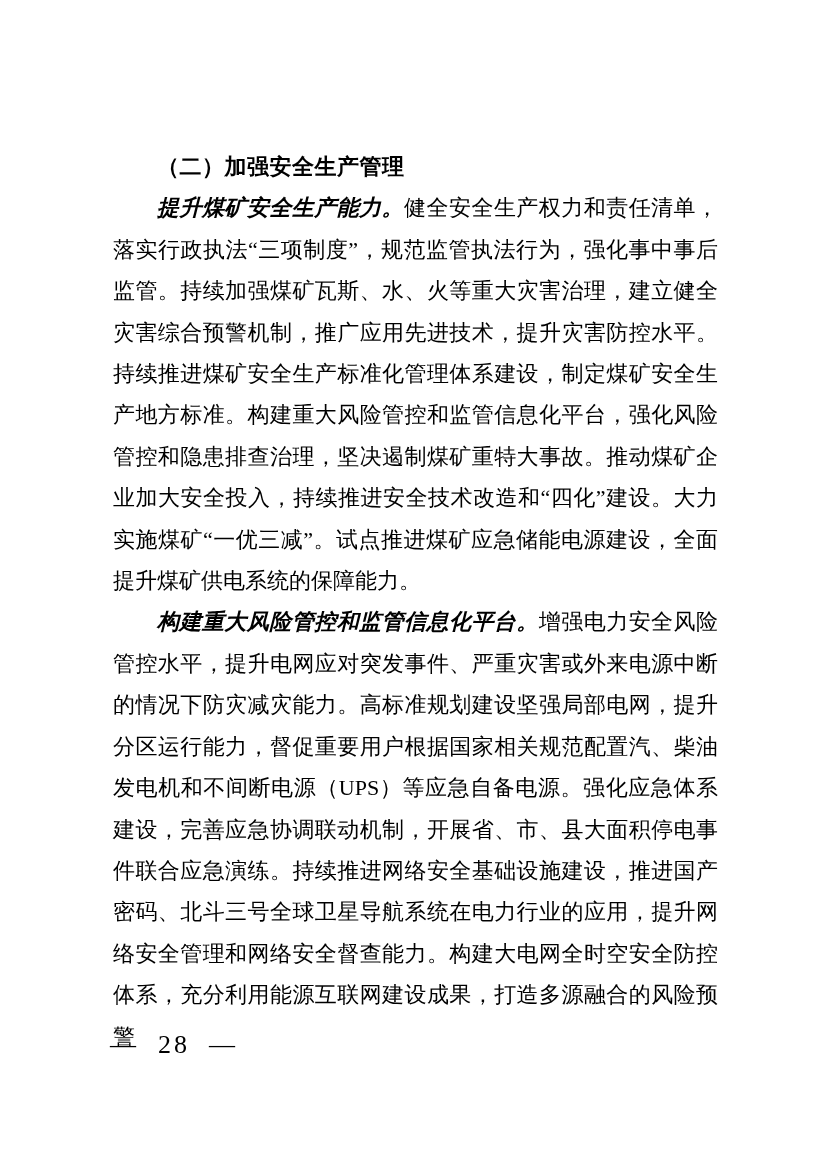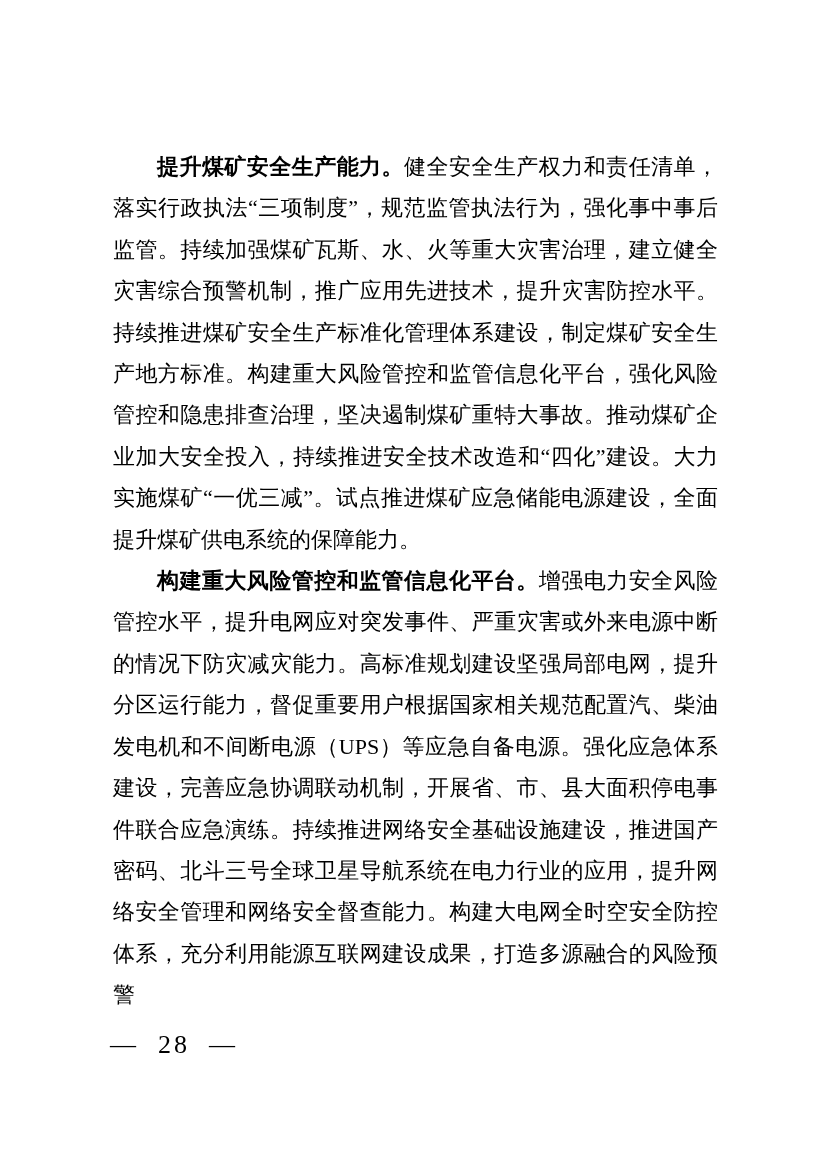--- a/index.html
+++ b/index.html
@@ -34,32 +34,34 @@
     margin: 0;
     font-size: 22px;
     line-height: 41.4px;
     text-indent: 2em;
     text-align: justify;
     text-justify: inter-ideograph;
     overflow-wrap: break-word;
   }
   .lead {
     font-weight: bold;
+    font-style: italic;
   }
   .footer {
     position: absolute;
     left: 110px;
     top: 1030px;
     font-size: 26px;
     letter-spacing: 3px;
     white-space: pre;
   }
 </style>
 </head>
 <body>
 
 <div class="page">
   <div class="content">
+    <h2 class="heading">（二）加强安全生产管理</h2>
     <p class="para"><span class="lead">提升煤矿安全生产能力。</span><span>健全安全生产权力和责任清单，落实行政执法“三项制度”，规范监管执法行为，强化事中事后监管。持续加强煤矿瓦斯、水、火等重大灾害治理，建立健全灾害综合预警机制，推广应用先进技术，提升灾害防控水平。持续推进煤矿安全生产标准化管理体系建设，制定煤矿安全生产地方标准。构建重大风险管控和监管信息化平台，强化风险管控和隐患排查治理，坚决遏制煤矿重特大事故。推动煤矿企业加大安全投入，持续推进安全技术改造和“四化”建设。大力实施煤矿“一优三减”。试点推进煤矿应急储能电源建设，全面提升煤矿供电系统的保障能力。</span></p>
     <p class="para"><span class="lead">构建重大风险管控和监管信息化平台。</span><span>增强电力安全风险管控水平，提升电网应对突发事件、严重灾害或外来电源中断的情况下防灾减灾能力。高标准规划建设坚强局部电网，提升分区运行能力，督促重要用户根据国家相关规范配置汽、柴油发电机和不间断电源（UPS）等应急自备电源。强化应急体系建设，完善应急协调联动机制，开展省、市、县大面积停电事件联合应急演练。持续推进网络安全基础设施建设，推进国产密码、北斗三号全球卫星导航系统在电力行业的应用，提升网络安全管理和网络安全督查能力。构建大电网全时空安全防控体系，充分利用能源互联网建设成果，打造多源融合的风险预警</span></p>
   </div>
   <div class="footer">—  28  —</div>
 </div>
 
 </body></html>

